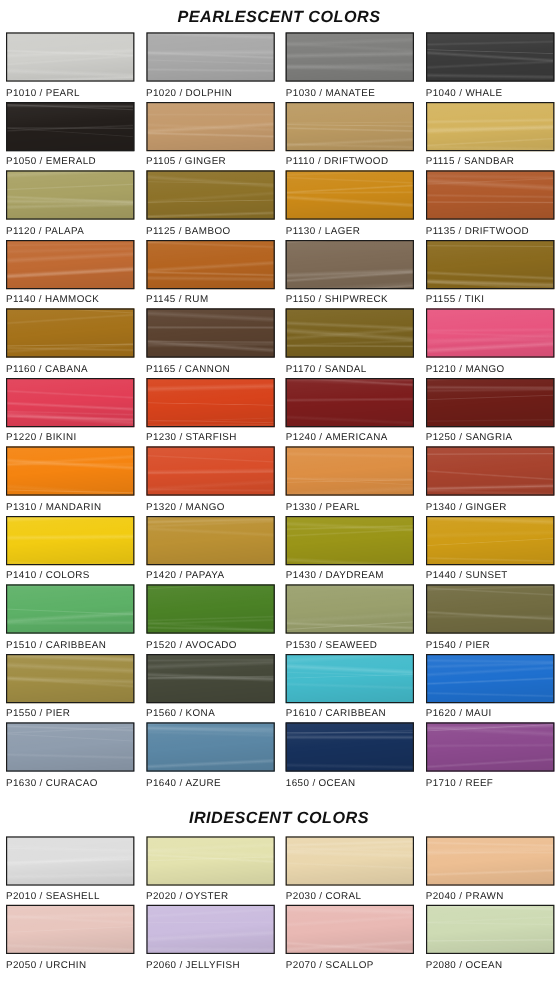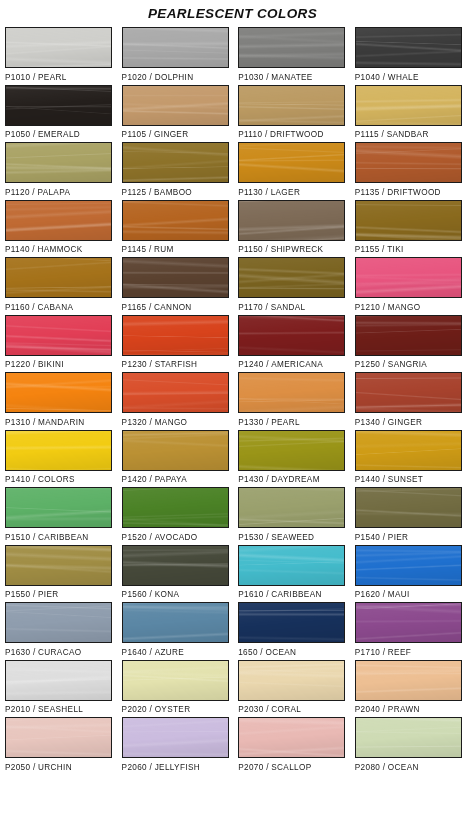--- a/index.html
+++ b/index.html
@@ -333,20 +333,21 @@
         <div class="swatch-cell">
           <div class="swatch-chip" style="background: rgb(140, 74, 142);">
             <div class="tex" style="background-image: linear-gradient(-0.4deg, rgba(255, 255, 255, 0) 48.9%, rgba(255, 255, 255, 0.14) 53.1%, rgba(255, 255, 255, 0) 57.4%), linear-gradient(-1.5deg, rgba(255, 255, 255, 0) 84.8%, rgba(255, 255, 255, 0.27) 89.5%, rgba(255, 255, 255, 0) 94.3%), linear-gradient(3.1deg, rgba(255, 255, 255, 0) 74.5%, rgba(255, 255, 255, 0.18) 80.4%, rgba(255, 255, 255, 0) 86.3%), linear-gradient(-3.4deg, rgba(255, 255, 255, 0) 16.9%, rgba(255, 255, 255, 0.21) 20.3%, rgba(255, 255, 255, 0) 23.8%), linear-gradient(-2.9deg, rgba(255, 255, 255, 0) 84.8%, rgba(255, 255, 255, 0.32) 86.3%, rgba(255, 255, 255, 0) 87.8%), linear-gradient(175deg, rgba(255, 255, 255, 0.12) 0%, rgba(0, 0, 0, 0) 48%, rgba(0, 0, 0, 0.18) 100%);"></div>
           </div>
           <div class="swatch-label"><span class="swatch-code">P1710</span><span class="swatch-sep">/</span><span class="swatch-name">REEF</span></div>
         </div>
       </div>
   </div>
 
   <div>
+    <div class="section-title" id="iridescent-title">IRIDESCENT COLORS</div>
     <div class="swatch-grid" id="grid-iridescent">
         <div class="swatch-cell">
           <div class="swatch-chip" style="background: rgb(222, 222, 222);">
             <div class="tex" style="background-image: linear-gradient(-0.9deg, rgba(255, 255, 255, 0) 13.6%, rgba(255, 255, 255, 0.2) 19.6%, rgba(255, 255, 255, 0) 25.6%), linear-gradient(-3.2deg, rgba(255, 255, 255, 0) 45.4%, rgba(255, 255, 255, 0.3) 50.9%, rgba(255, 255, 255, 0) 56.5%), linear-gradient(0.8deg, rgba(255, 255, 255, 0) 71.9%, rgba(255, 255, 255, 0.15) 74.1%, rgba(255, 255, 255, 0) 76.3%), linear-gradient(-1.4deg, rgba(255, 255, 255, 0) 47.3%, rgba(255, 255, 255, 0.29) 50.2%, rgba(255, 255, 255, 0) 53.1%), linear-gradient(2.4deg, rgba(255, 255, 255, 0) 66.8%, rgba(255, 255, 255, 0.13) 73%, rgba(255, 255, 255, 0) 79.1%), linear-gradient(175deg, rgba(255, 255, 255, 0.12) 0%, rgba(0, 0, 0, 0) 48%, rgba(0, 0, 0, 0.18) 100%);"></div>
           </div>
           <div class="swatch-label"><span class="swatch-code">P2010</span><span class="swatch-sep">/</span><span class="swatch-name">SEASHELL</span></div>
         </div>
         <div class="swatch-cell">
           <div class="swatch-chip" style="background: rgb(227, 226, 174);">
             <div class="tex" style="background-image: linear-gradient(-1.3deg, rgba(255, 255, 255, 0) 97.2%, rgba(255, 255, 255, 0.25) 102.2%, rgba(255, 255, 255, 0) 107.1%), linear-gradient(3.2deg, rgba(255, 255, 255, 0) 51.8%, rgba(255, 255, 255, 0.27) 55%, rgba(255, 255, 255, 0) 58.2%), linear-gradient(-2.6deg, rgba(255, 255, 255, 0) 70.1%, rgba(255, 255, 255, 0.15) 75.3%, rgba(255, 255, 255, 0) 80.4%), linear-gradient(2.2deg, rgba(255, 255, 255, 0) 58.4%, rgba(255, 255, 255, 0.14) 64.8%, rgba(255, 255, 255, 0) 71.2%), linear-gradient(-1.7deg, rgba(255, 255, 255, 0) 52.4%, rgba(255, 255, 255, 0.26) 54.4%, rgba(255, 255, 255, 0) 56.4%), linear-gradient(175deg, rgba(255, 255, 255, 0.12) 0%, rgba(0, 0, 0, 0) 48%, rgba(0, 0, 0, 0.18) 100%);"></div>

